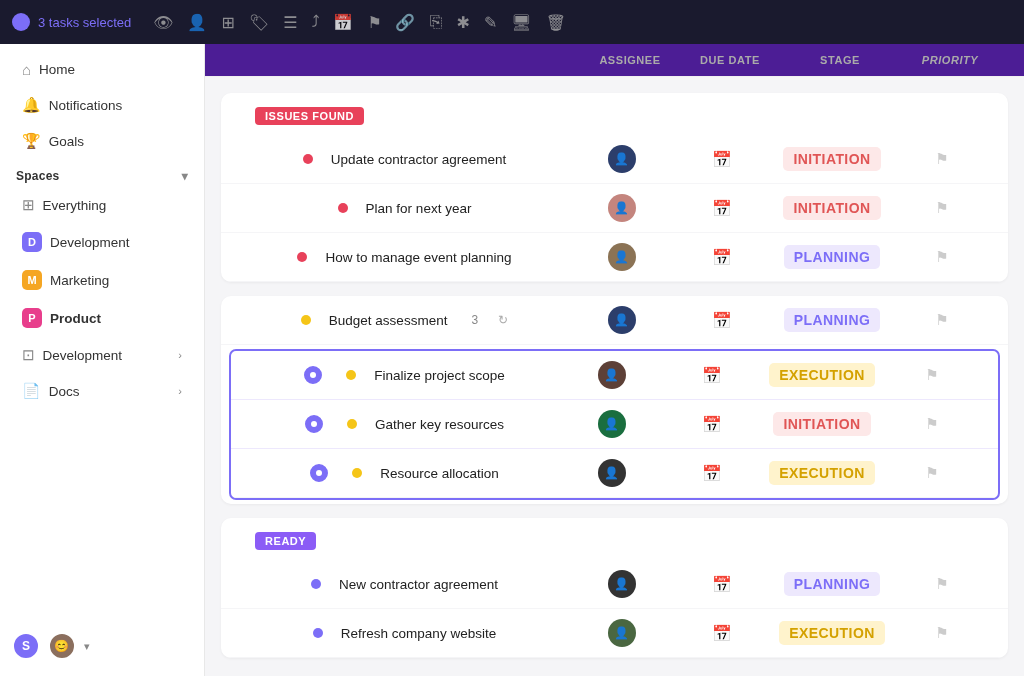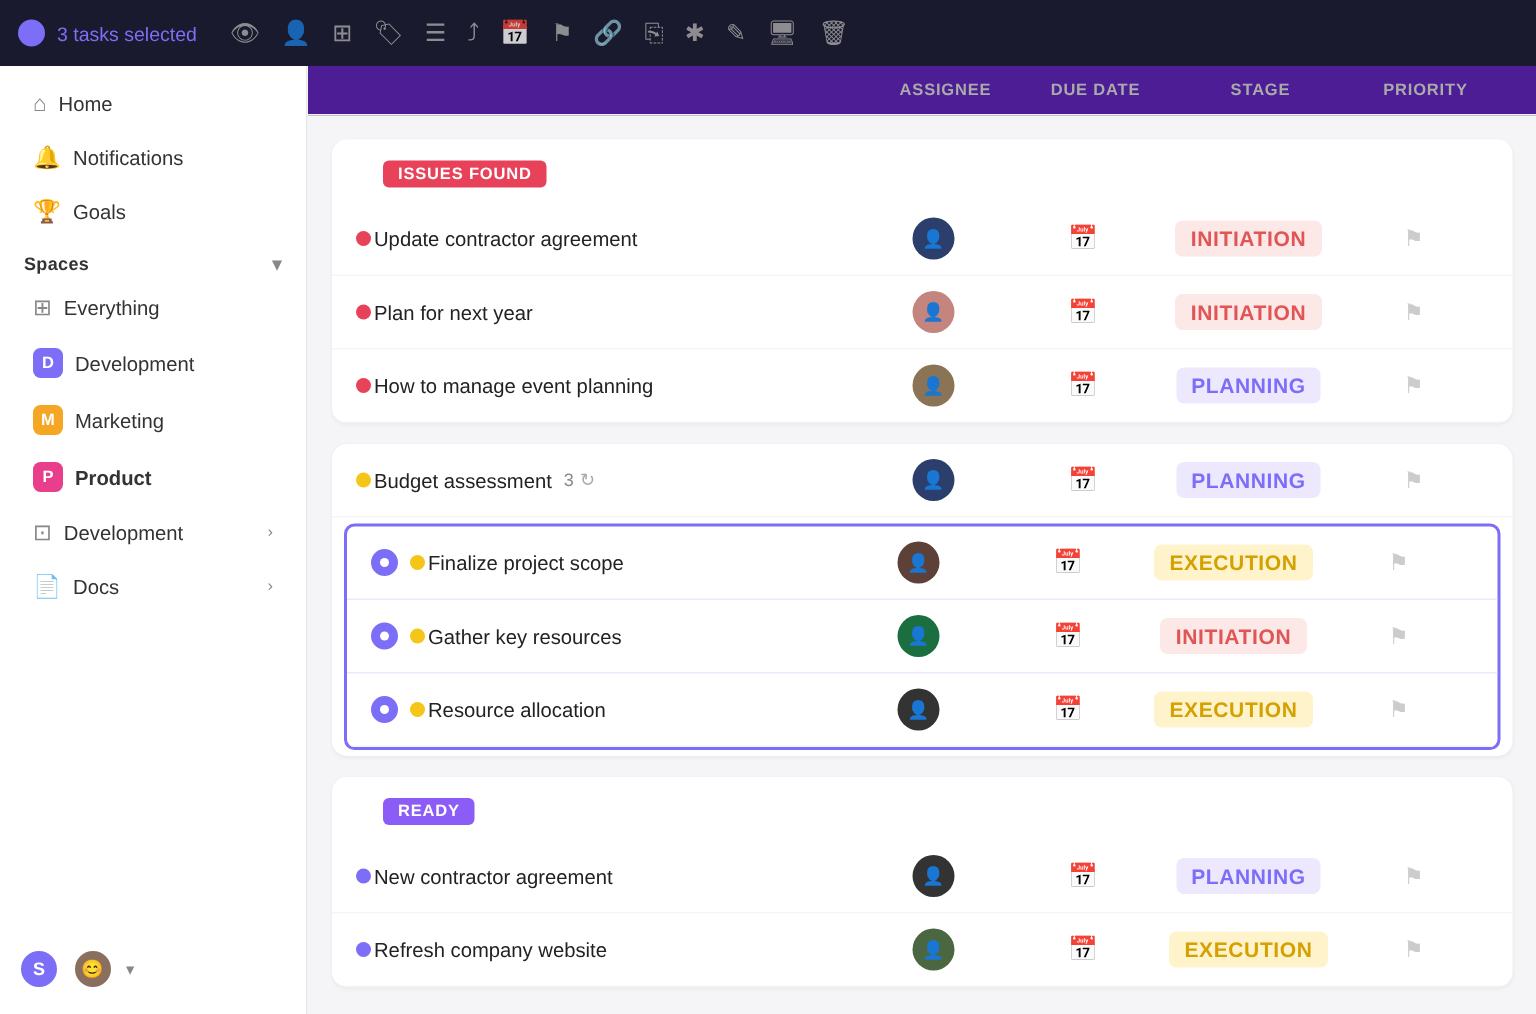--- a/index.html
+++ b/index.html
@@ -165,21 +165,22 @@
       align-items: center;
       padding: 10px 16px;
       border-bottom: 1px solid #f5f5f7;
       font-size: 13.5px;
       color: #222;
     }
 
     .task-name-cell {
       display: flex;
       align-items: center;
-      gap: 2px;
+      gap: 18px;
+      justify-content: center;
     }
     .task-dot {
       width: 10px; height: 10px;
       border-radius: 50%;
       flex-shrink: 0;
     }
     .dot-red { background: #e8415a; }
     .dot-yellow { background: #f5c518; }
     .dot-blue { background: #7c6ef7; }
     .task-count {
@@ -354,21 +355,21 @@
     </div>
   </div>
 
   <div class="content">
 
     <div class="table-header" style="background:#4c1d95; margin-bottom:0; padding: 10px 24px;">
       <span></span>
       <span style="text-align:center;">ASSIGNEE</span>
       <span style="text-align:center;">DUE DATE</span>
       <span style="text-align:center;">STAGE</span>
-      <span style="text-align:center;">PRIORITY</span>
+      <span style="text-align:center;font-style:italic;">PRIORITY</span>
     </div>
 
     <div class="content-inner">
 
       <div class="section-group">
         <div class="section-label">
           <span class="section-badge badge-red">ISSUES FOUND</span>
         </div>
 
         <div class="task-row">

